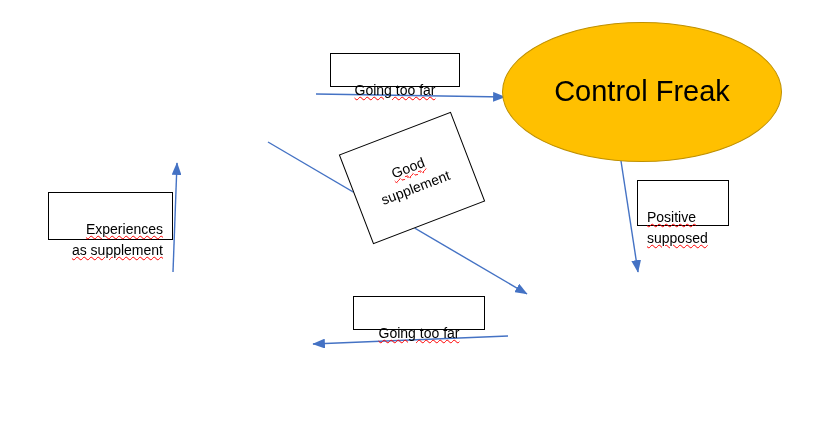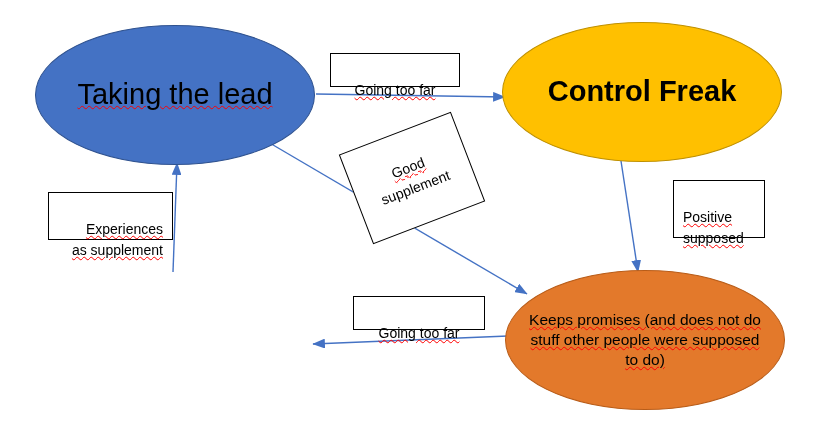--- a/index.html
+++ b/index.html
@@ -41,21 +41,20 @@
     display: block;
     padding: 0 10px;
     text-decoration: underline;
     text-decoration-color: #ff0000;
     text-decoration-style: wavy;
     text-decoration-thickness: 1px;
     text-underline-offset: 1px;
   }
   .node .node-label.no-squiggle {
     text-decoration: none;
-    font-weight: bold;
   }
   #node-taking-the-lead {
     left: 35px;  top: 25px;
     width: 280px; height: 140px;
     background: #4472C4;
     border: 1px solid #2f528f;
     font-size: 29px;
   }
   #node-control-freak {
     left: 502px; top: 22px;
@@ -112,23 +111,22 @@
     align-items: center;
     justify-content: center;
   }
   #label-experiences-as-difficult {
     left: 48px; top: 192px;
     width: 125px; height: 48px;
     text-align: right;
   }
   #label-positive-opposite {
     left: 637px; top: 180px;
-    width: 92px; height: 58px;
+    width: 92px; height: 46px;
     text-align: left;
-    margin-left: 36px;
   }
   #label-going-too-far-bottom {
     left: 353px; top: 296px;
     width: 132px; height: 34px;
     text-align: center;
   }
 </style>
 </head>
 <body>
 
@@ -145,32 +143,26 @@
 
     <line x1="268" y1="142" x2="527" y2="294" stroke="#4472C4" stroke-width="1.4" marker-end="url(#arrowhead)"></line>
 
     <line x1="621" y1="161" x2="638" y2="272" stroke="#4472C4" stroke-width="1.4" marker-end="url(#arrowhead)"></line>
 
     <line x1="173" y1="272" x2="177" y2="163" stroke="#4472C4" stroke-width="1.4" marker-end="url(#arrowhead)"></line>
 
     <line x1="508" y1="336" x2="313" y2="344" stroke="#4472C4" stroke-width="1.4" marker-end="url(#arrowhead)"></line>
   </svg>
 
-  <div class="node" id="node-taking-the-lead">
-    <span class="node-label">Taking the lead</span>
-  </div>
 
   <div class="node" id="node-control-freak">
     <span class="node-label no-squiggle">Control Freak</span>
   </div>
 
 
-  <div class="node" id="node-keeps-promises">
-    <span class="node-label">Keeps promises (and does not do stuff other people were supposed to do)</span>
-  </div>
 
   <div class="label-box" id="label-going-too-far-top">
     <span class="squig">Going too far</span>
   </div>
 
   <div class="label-box" id="label-good-supplement">
     <span><span class="squig">Good</span><br><span>supplement</span></span>
   </div>
 
   <div class="label-box" id="label-experiences-as-difficult">

